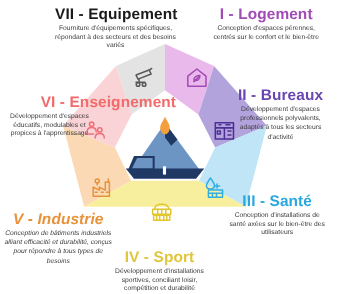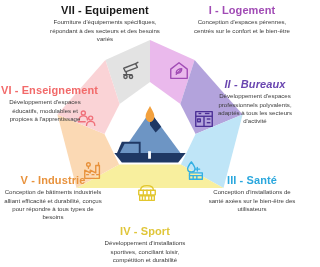--- a/index.html
+++ b/index.html
@@ -22,39 +22,39 @@
     top:50%;
     transform:translate(-50%,-50%);
     width:196px;height:196px;
   }
   .seg-label{
     position:absolute;
     text-align:center;
     line-height:1.18;
   }
   .seg-title{
-    font-size:11px;
+    font-size:14px;
     font-weight:bold;
     letter-spacing:0.1px;
     margin-bottom:1.5px;
     white-space:nowrap;
   }
   .seg-desc{
     font-size:6.1px;
     color:#3b3b3b;
     line-height:1.35;
   }
 
   
   .lbl-equipement{ left:50px; top:4px;  width:110px; }
   .lbl-logement  { left:190px; top:4px;  width:104px; }
   .lbl-bureaux   { left:214px; top:78px; width:82px;  }
   .lbl-sante     { left:206px; top:174px;width:92px;  }
   .lbl-sport     { left:96px;  top:225px;width:98px;  }
-  .lbl-industrie { left:4px;   top:174px;width:98px;  }
+  .lbl-industrie { left:4px;   top:191px;width:98px;font-style:italic;  }
   .lbl-enseignement{ left:1px; top:84px; width:88px;  }
 
   .icon-holder{ position:absolute; width:22px; height:22px; }
   .ic-equipement  { left:120px; top:60px; }
   .ic-logement    { left:168px; top:60px; }
   .ic-bureaux     { left:193px; top:108px;}
   .ic-sante       { left:184px; top:160px;}
   .ic-sport       { left:136px; top:182px;}
   .ic-industrie   { left:82px;  top:160px;}
   .ic-enseignement{ left:76px;  top:108px;}
@@ -170,37 +170,37 @@
     <div class="seg-title" style="color: rgb(26, 26, 26);">VII - Equipement</div>
     <div class="seg-desc">Fourniture d'équipements spécifiques, répondant à des secteurs et des besoins variés</div>
   </div>
 
   <div class="seg-label lbl-logement">
     <div class="seg-title" style="color: rgb(161, 75, 181);">I - Logement</div>
     <div class="seg-desc">Conception d'espaces pérennes, centrés sur le confort et le bien-être</div>
   </div>
 
   <div class="seg-label lbl-bureaux">
-    <div class="seg-title" style="color: rgb(106, 70, 176); font-style: italic;">II - Bureaux</div>
+    <div class="seg-title" style="color: rgb(106, 70, 176);">II - Bureaux</div>
     <div class="seg-desc">Développement d'espaces professionnels polyvalents, adaptés à tous les secteurs d'activité</div>
   </div>
 
   <div class="seg-label lbl-sante">
     <div class="seg-title" style="color: rgb(42, 167, 221);">III - Santé</div>
     <div class="seg-desc">Conception d'installations de santé axées sur le bien-être des utilisateurs</div>
   </div>
 
   <div class="seg-label lbl-sport">
     <div class="seg-title" style="color: rgb(224, 198, 58);">IV - Sport</div>
     <div class="seg-desc">Développement d'installations sportives, conciliant loisir, compétition et durabilité</div>
   </div>
 
   <div class="seg-label lbl-industrie">
     <div class="seg-title" style="color: rgb(232, 146, 60);">V - Industrie</div>
     <div class="seg-desc">Conception de bâtiments industriels alliant efficacité et durabilité, conçus pour répondre à tous types de besoins</div>
   </div>
 
   <div class="seg-label lbl-enseignement">
-    <div class="seg-title" style="color: rgb(242, 106, 106);">VI - Enseignement</div>
+    <div class="seg-title" style="color: rgb(242, 106, 106); margin-left: 36px;">VI - Enseignement</div>
     <div class="seg-desc">Développement d'espaces éducatifs, modulables et propices à l'apprentissage</div>
   </div>
 
 </div>
 
 </body></html>

